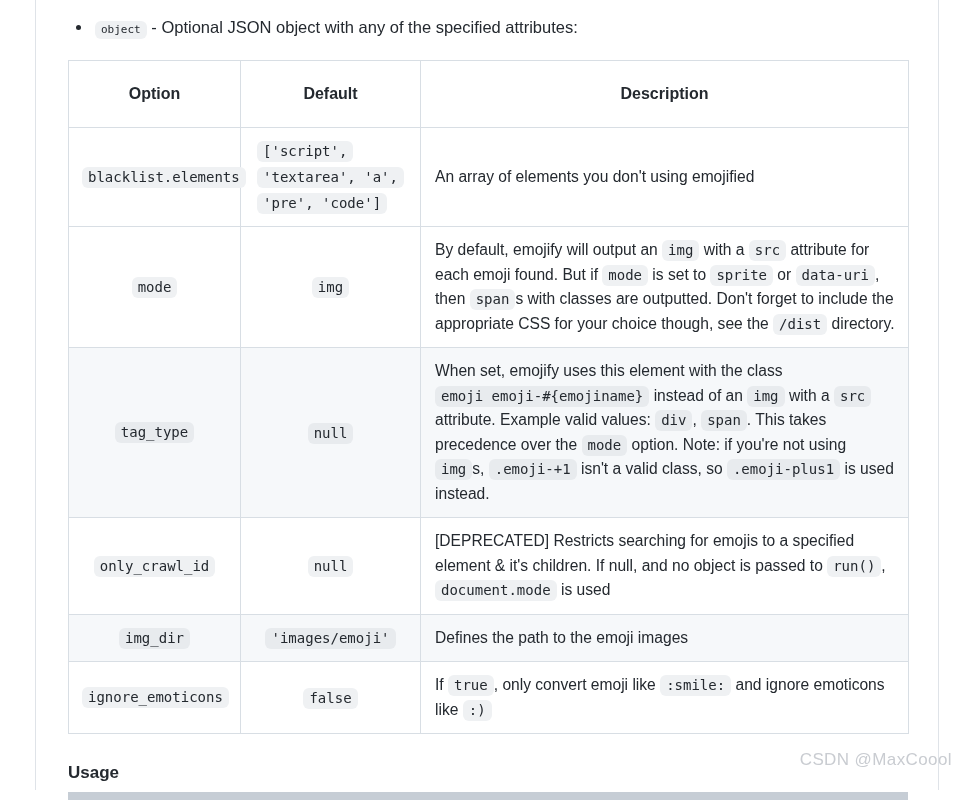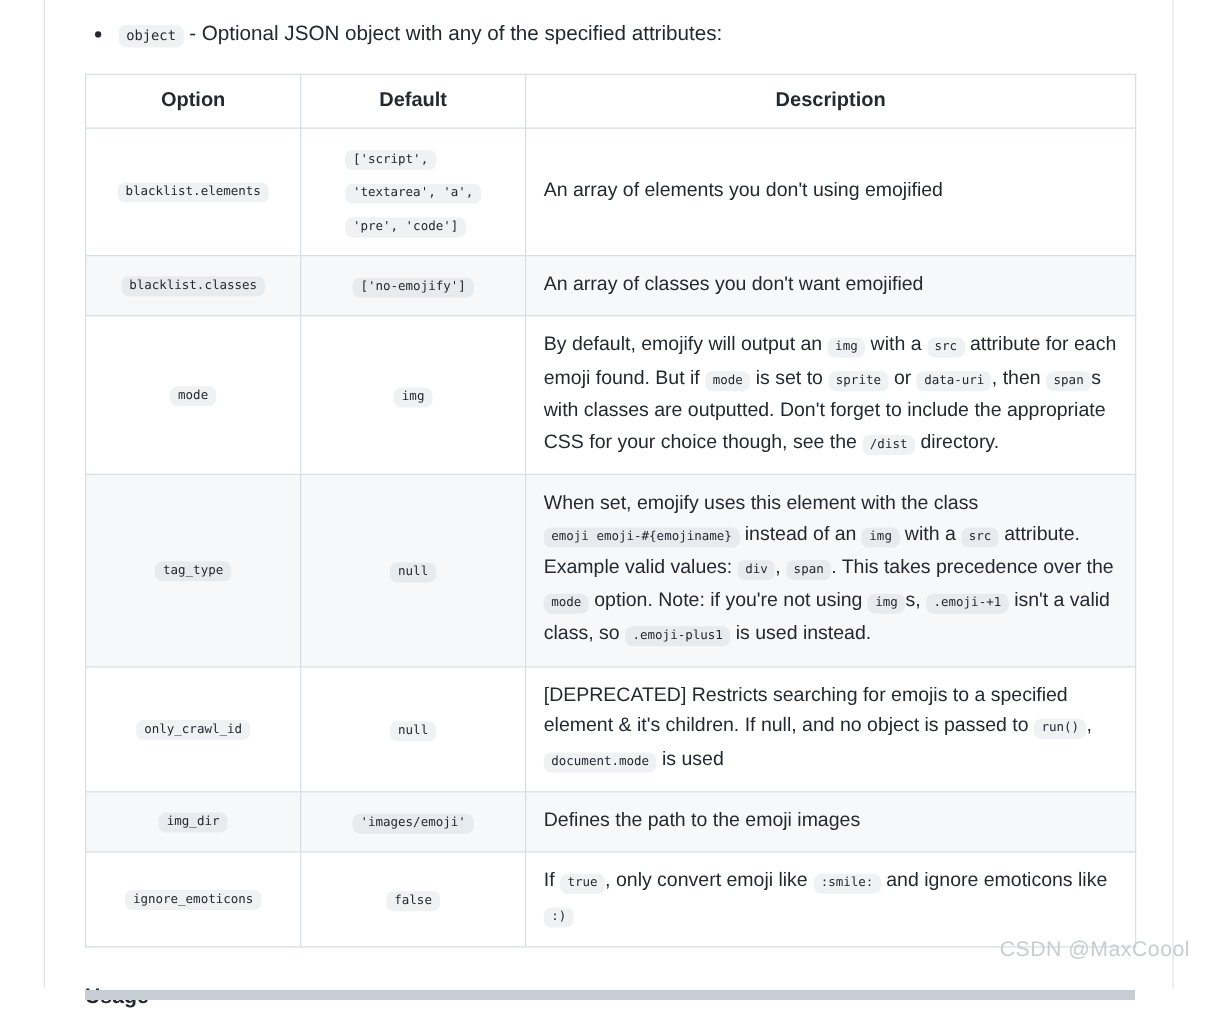--- a/index.html
+++ b/index.html
@@ -60,21 +60,21 @@
     border-radius: 50%;
     background: #24292f;
   }
 
   
   code, .code {
     font-family: "DejaVu Sans Mono", "Liberation Mono", monospace;
     background: #eff1f3;
     border-radius: 6px;
     padding: 2px 6px 3px 6px;
-    font-size: 10px;
+    font-size: 14px;
     color: #24292f;
     white-space: pre;
   }
   .bullet-item code { font-size: 11px; }
 
   
   .opt-table {
     border-collapse: collapse;
     width: 840px;
     margin-top: 17px;
@@ -84,21 +84,21 @@
   }
   .opt-table col.c-option { width: 172px; }
   .opt-table col.c-default { width: 180px; }
   .opt-table col.c-desc { width: 488px; }
 
   .opt-table th {
     border: 1px solid #d8dee4;
     font-size: 16px;
     font-weight: bold;
     text-align: center;
-    padding: 12px 10px;
+    padding: 24px 10px;
     color: #24292f;
     background: #ffffff;
   }
   .opt-table td {
     border: 1px solid #d8dee4;
     padding: 10px 13px;
     font-size: 15.6px;
     line-height: 24.5px;
     color: #24292f;
     vertical-align: middle;
@@ -184,25 +184,20 @@
         <th>Default</th>
         <th>Description</th>
       </tr>
     </thead>
     <tbody id="table-body">
         <tr>
           <td class="cell-option"><code>blacklist.elements</code></td>
           <td class="cell-default"><span class="default-multiline"><code>['script',</code><br><code>'textarea', 'a',</code><br><code>'pre', 'code']</code></span></td>
           <td class="desc"><span>An array of elements you don't using emojified</span></td>
         </tr>
-        <tr class="stripe">
-          <td class="cell-option"><code>blacklist.classes</code></td>
-          <td class="cell-default"><span class="default-multiline"><code>['no-emojify']</code></span></td>
-          <td class="desc"><span>An array of classes you don't want emojified</span></td>
-        </tr>
         <tr>
           <td class="cell-option"><code>mode</code></td>
           <td class="cell-default"><span class="default-multiline"><code>img</code></span></td>
           <td class="desc"><span>By default, emojify will output an </span><code>img</code><span> with a </span><code>src</code><span> attribute for each emoji found. But if </span><code>mode</code><span> is set to </span><code>sprite</code><span> or </span><code>data-uri</code><span>, then </span><code>span</code><span>s with classes are outputted. Don't forget to include the appropriate CSS for your choice though, see the </span><code>/dist</code><span> directory.</span></td>
         </tr>
         <tr class="stripe">
           <td class="cell-option"><code>tag_type</code></td>
           <td class="cell-default"><span class="default-multiline"><code>null</code></span></td>
           <td class="desc"><span>When set, emojify uses this element with the class </span><code>emoji emoji-#{emojiname}</code><span> instead of an </span><code>img</code><span> with a </span><code>src</code><span> attribute. Example valid values: </span><code>div</code><span>, </span><code>span</code><span>. This takes precedence over the </span><code>mode</code><span> option. Note: if you're not using </span><code>img</code><span>s, </span><code>.emoji-+1</code><span> isn't a valid class, so </span><code>.emoji-plus1</code><span> is used instead.</span></td>
         </tr>

